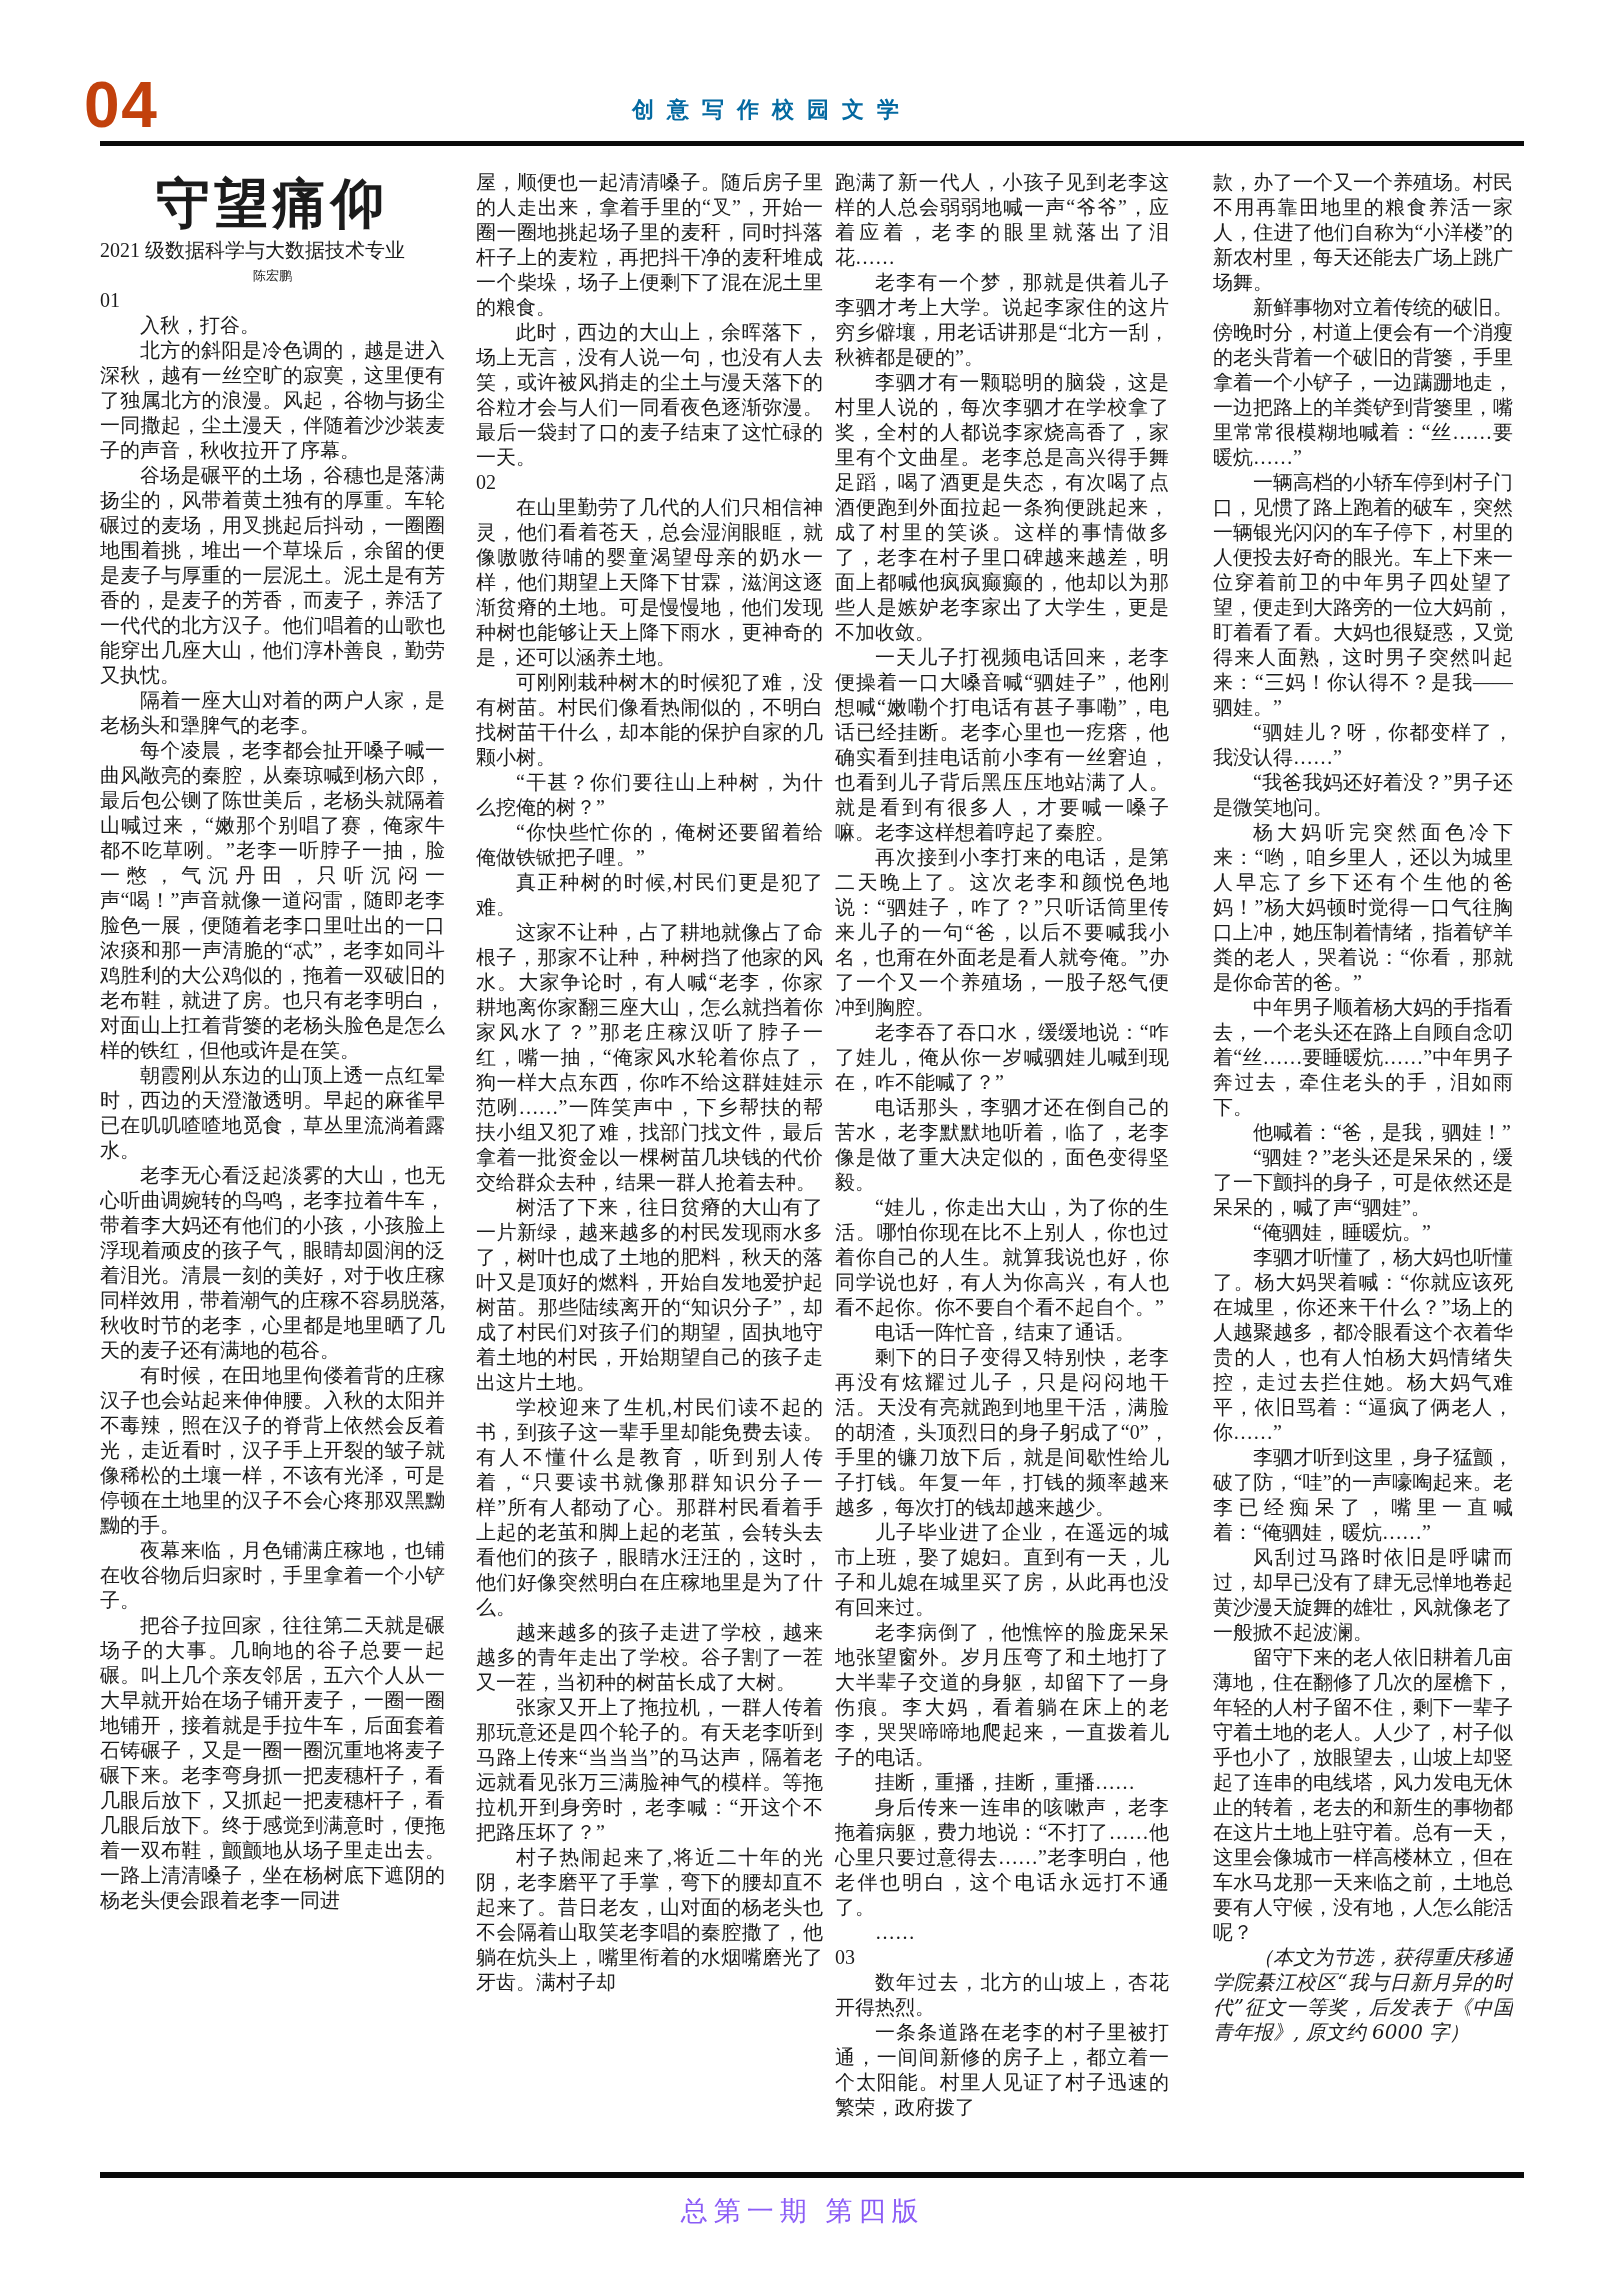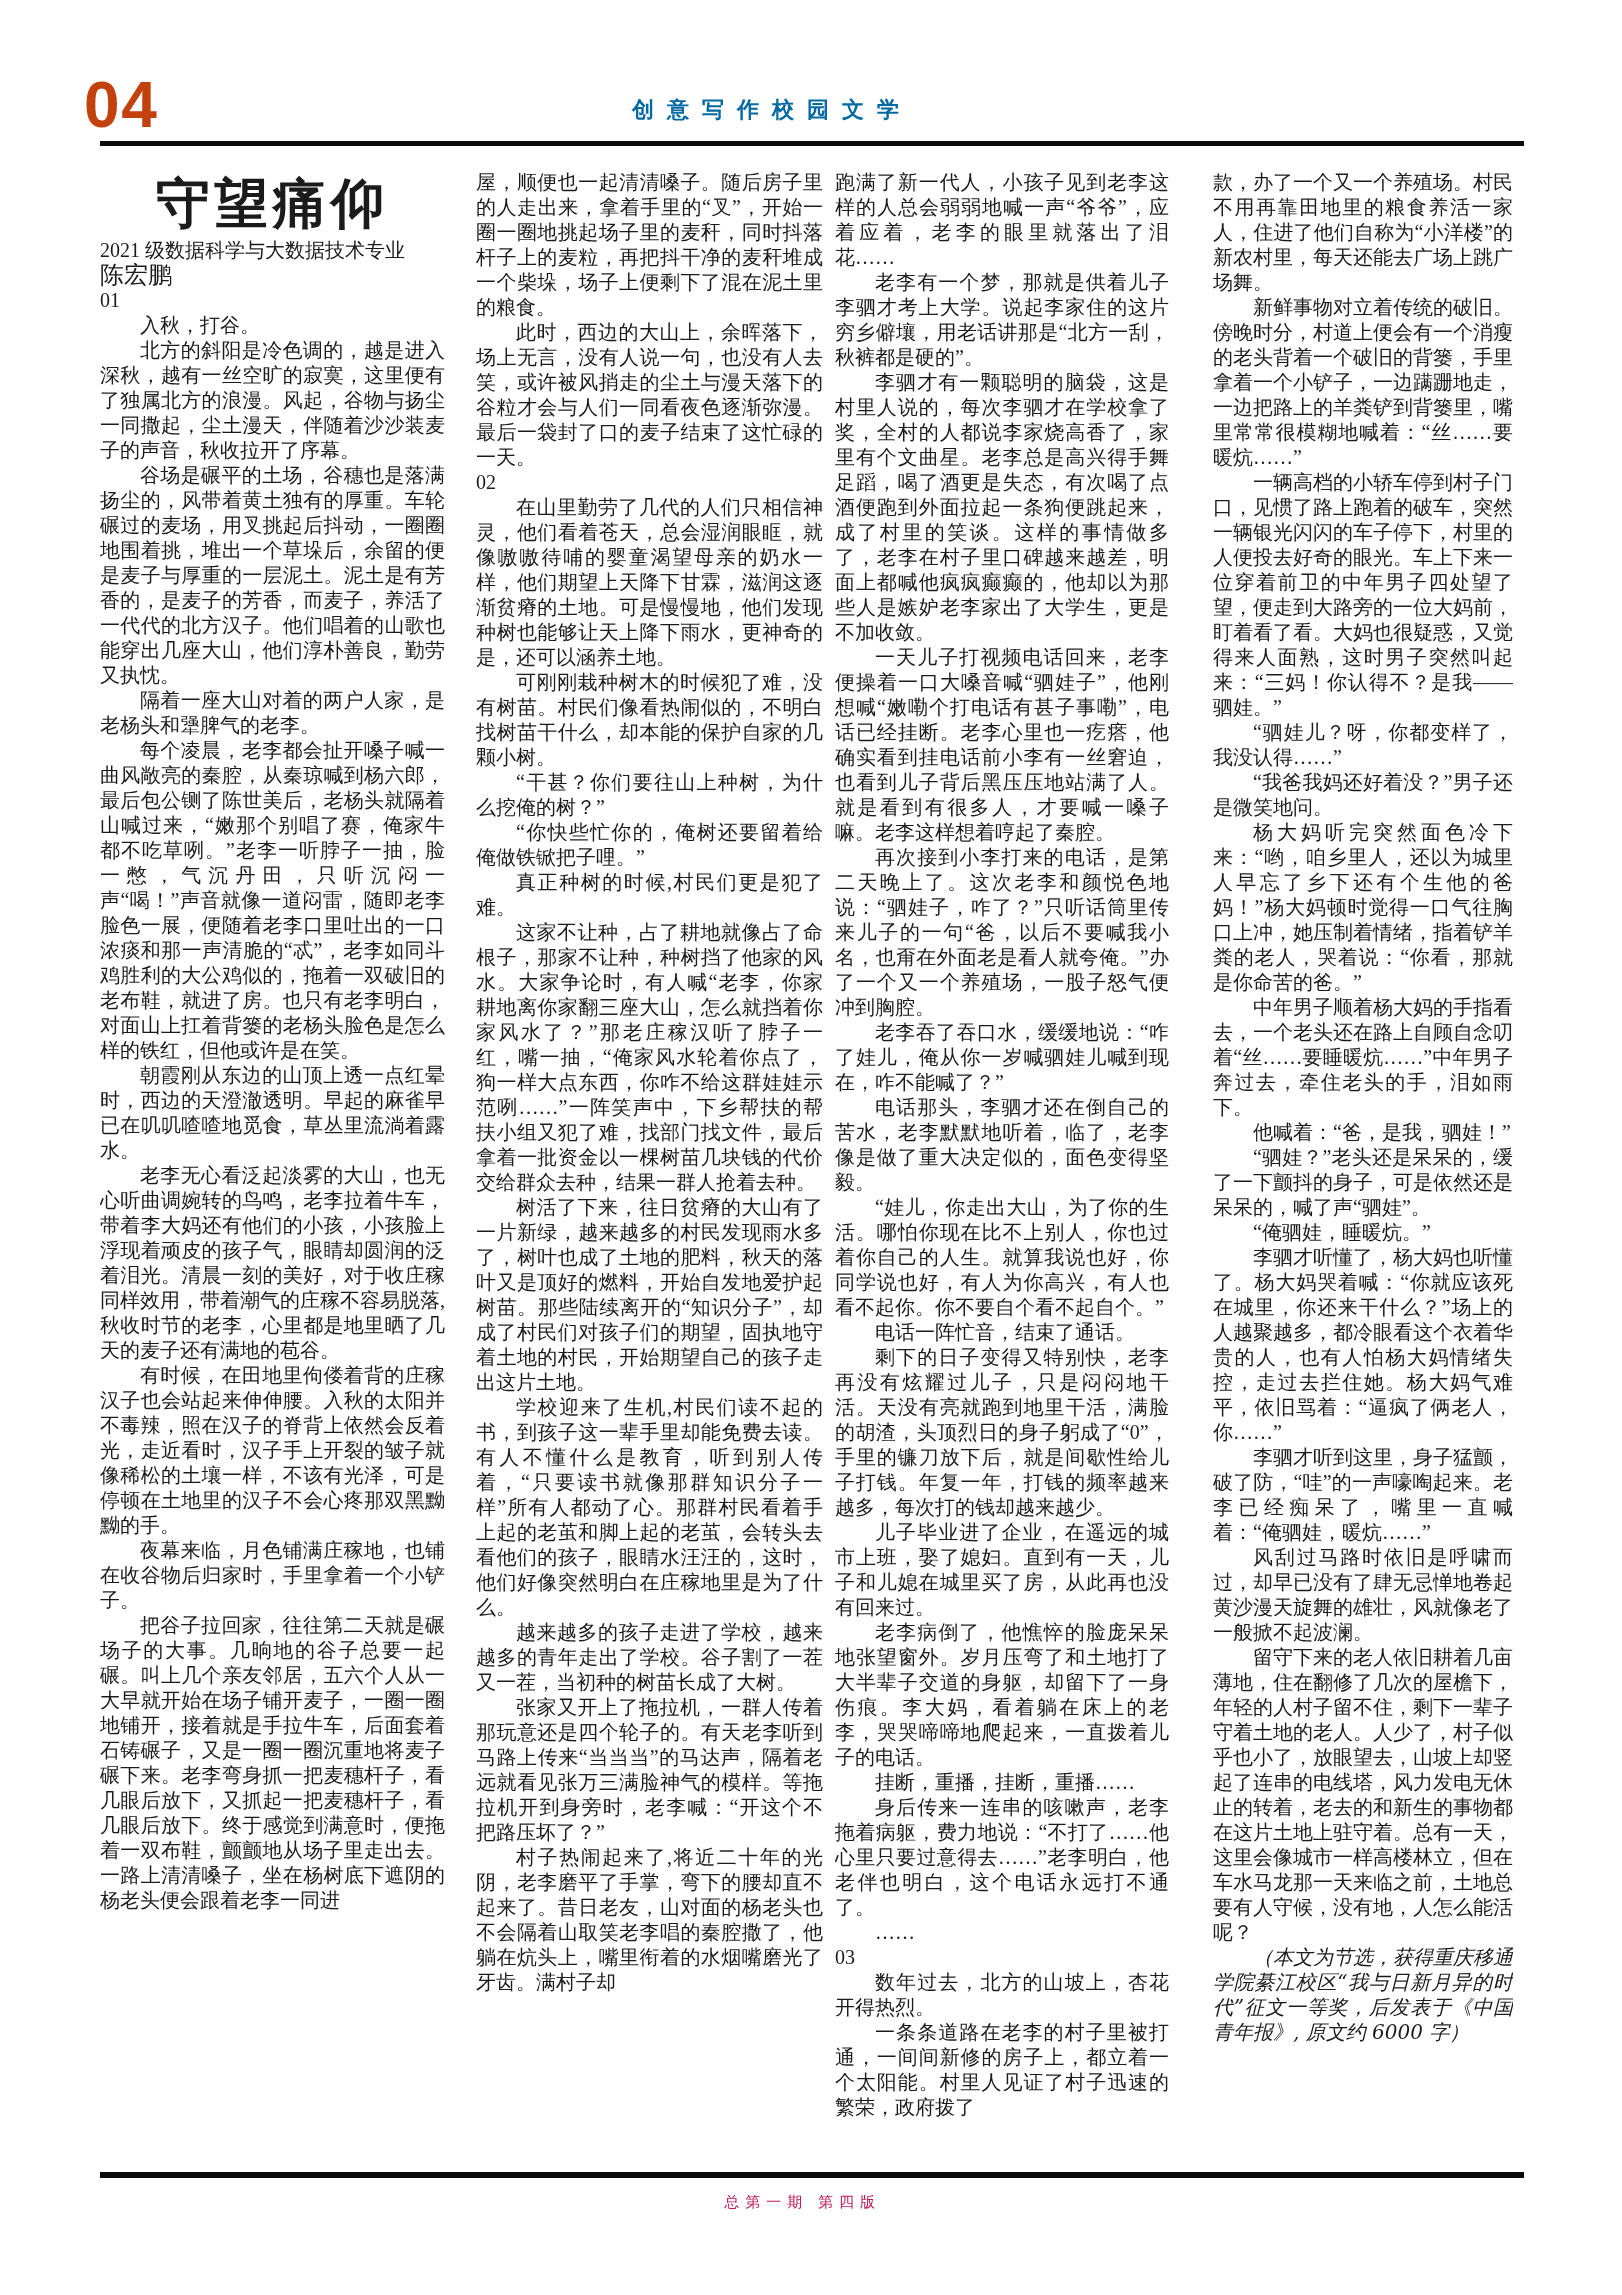--- a/index.html
+++ b/index.html
@@ -19,42 +19,42 @@
     font-weight:700; font-size:22px; letter-spacing:13px; color:#0369a1;
   }
   .header-rule {
     position:absolute; left:100px; top:141px; width:1424px; height:5.2px; background:#0a0a0a;
   }
   .footer-rule {
     position:absolute; left:100px; top:2172px; width:1424px; height:6px; background:#0a0a0a;
   }
   .footer-text {
     position:absolute; top:2193px; left:0; width:1605px; text-align:center;
-    font-size:15px; letter-spacing:6px; color:#be185d;
+    font-size:27px; letter-spacing:6px; color:#8b5cf6;
   }
   .col {
     position:absolute; top:170px; height:1988px; overflow:hidden;
     font-size:20px; line-height:25px; text-align:justify;
     text-justify:inter-ideograph; word-break:break-all; color:#1b1b1b;
   }
   #col1 { left:100px;  width:345px; }
   #col2 { left:476px;  width:347px; }
   #col3 { left:835px;  width:334px; }
   #col4 { left:1213px; width:300px; }
   .col p { margin:0; }
   .para { text-indent:2em; }
   .para.cont { text-indent:0; }
   .section-marker { text-align:left; text-indent:0; margin:12px 0 1.7px 0; }
   .article-title {
     font-size:54px; font-weight:700; text-align:center; text-indent:0;
     letter-spacing:4.3px; margin:21px 0 24px 0; line-height:1.25;
     font-family:"DejaVu Serif","Liberation Serif",serif;
   }
   .byline { text-align:left; text-indent:0; font-size:20px; margin:0 0 7px 0; }
-  .author { text-align:left; text-indent:0; font-size:24px; margin:0 0 19px 0; }
+  .author { text-align:center; text-indent:0; font-size:13px; margin:0 0 19px 0; }
   .footnote {
     margin-top:62px; text-indent:2em; font-style:italic;
     font-family:"DejaVu Serif","Liberation Serif",serif;
   }
 </style>
 </head>
 <body>
 
 <div class="page-number">04</div>
 <div class="header-title">创意写作校园文学</div>

